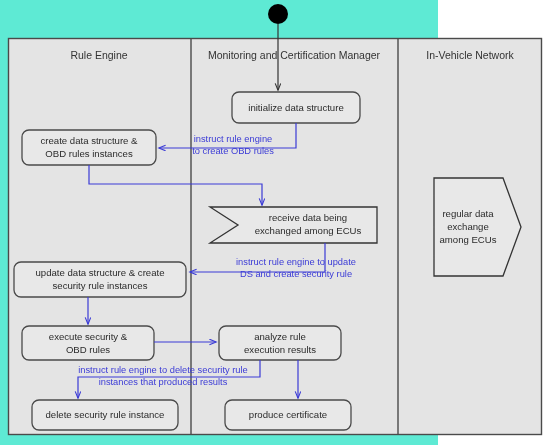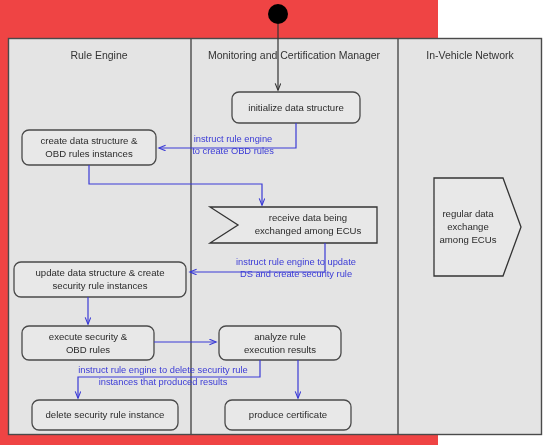--- a/index.html
+++ b/index.html
@@ -10,21 +10,21 @@
   body {
     width: 550px;
     height: 445px;
     font-family: "Liberation Sans", sans-serif;
     overflow: hidden;
   }
   #diagram-root {
     position: relative;
     width: 438px;
     height: 445px;
-    background: #ef4444;
+    background: #5eead4;
   }
   svg#uml-canvas {
     display: block;
     width: 550px;
     height: 445px;
   }
   .lane-bg {
     fill: #e4e4e4;
     stroke: #4a4a4a;
     stroke-width: 1.4;

